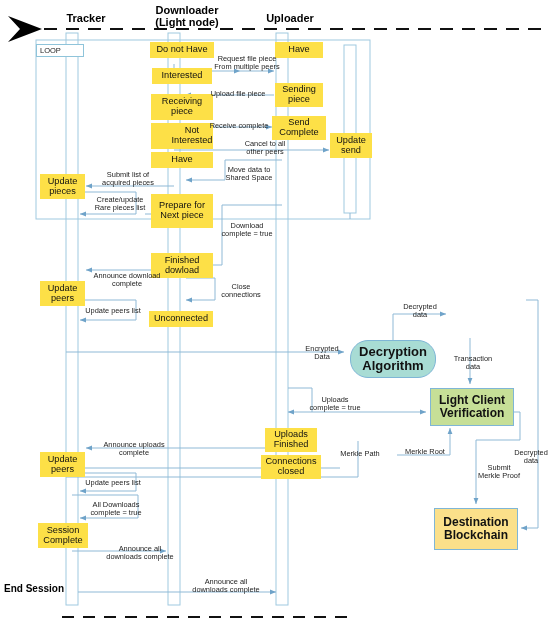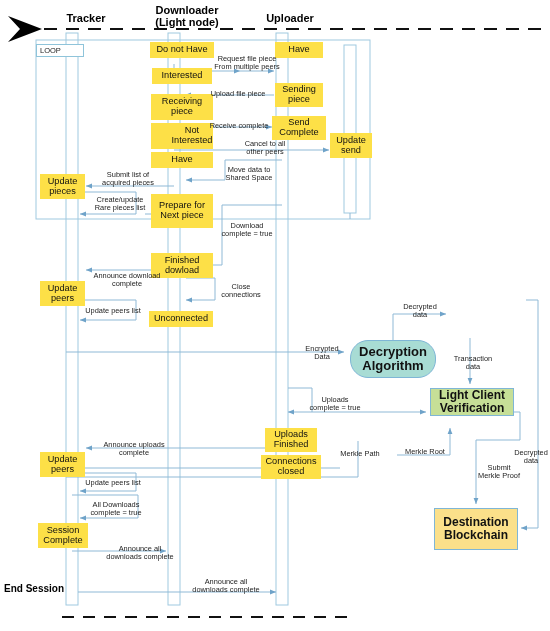--- a/index.html
+++ b/index.html
@@ -154,21 +154,21 @@
 Finished</div>
   <div class="node teal" style="left:261px;top:455px;width:60px;height:24px;white-space:pre-line;">Connections
 closed</div>
   <div class="node teal" style="left:40px;top:452px;width:45px;height:25px;white-space:pre-line;">Update
 peers</div>
   <div class="node teal" style="left:38px;top:523px;width:50px;height:25px;white-space:pre-line;">Session
 Complete</div>
 
   <div class="node bigbox bb-blue" style="left:350px;top:340px;width:86px;height:38px;white-space:pre-line;border-radius:18px;">Decryption
 Algorithm</div>
-  <div class="node bigbox bb-green" style="left:430px;top:388px;width:84px;height:28px;white-space:pre-line;font-size:12px;">Light Client
+  <div class="node bigbox bb-green" style="left:430px;top:388px;width:84px;height:38px;white-space:pre-line;font-size:12px;">Light Client
 Verification</div>
   <div class="node bigbox bb-yellow" style="left:434px;top:508px;width:84px;height:42px;white-space:pre-line;font-size:12px;">Destination
 Blockchain</div>
 
   <div class="msg" style="left:213px;top:55px;width:68px;white-space:pre-line;">Request file piece
 From multiple peers</div>
   <div class="msg" style="left:203px;top:90px;width:70px;white-space:pre-line;">Upload file piece</div>
   <div class="msg" style="left:205px;top:122px;width:68px;white-space:pre-line;">Receive complete</div>
   <div class="msg" style="left:234px;top:140px;width:62px;white-space:pre-line;">Cancel to all
 other peers</div>

